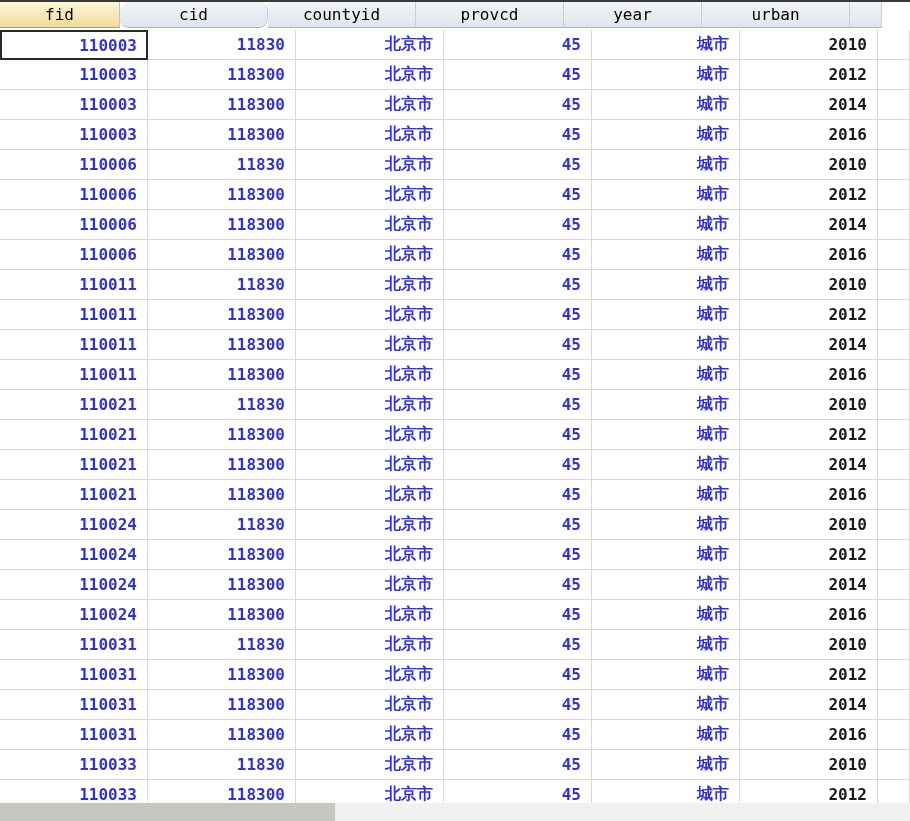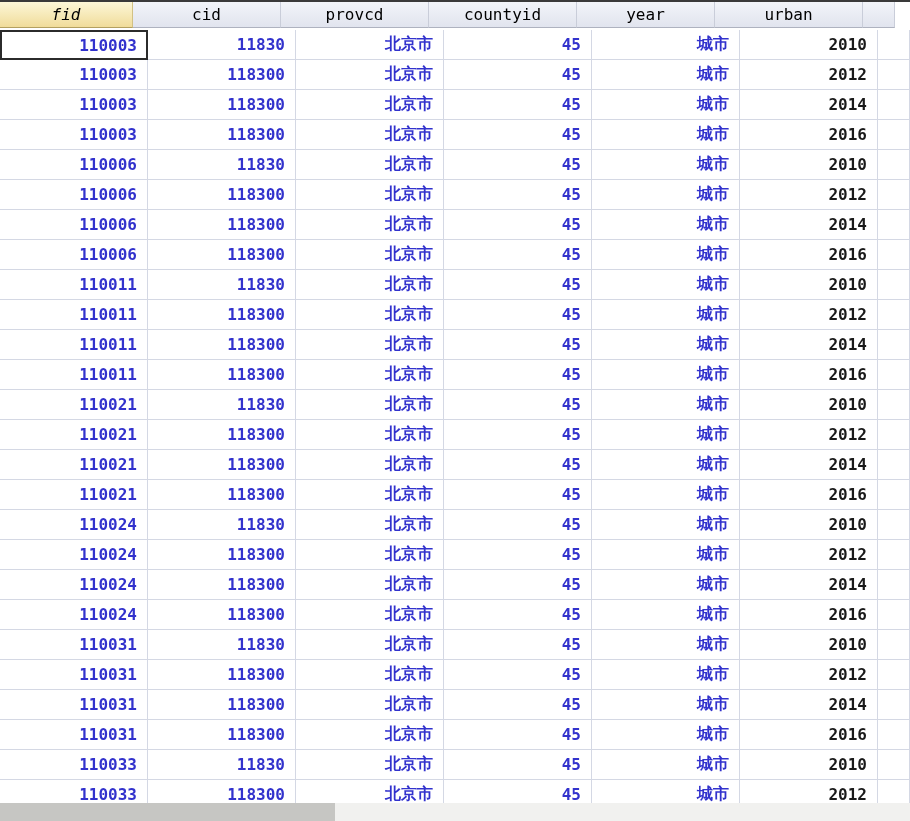--- a/index.html
+++ b/index.html
@@ -48,24 +48,24 @@
   .hthumb{
     position:absolute;left:0;top:0;width:335px;height:18px;
     background:var(--scrollbar_thumb,#c6c6c3);
   }
 </style>
 </head>
 <body>
 
 <div class="editor">
   <div class="hrow">
-      <div class="hcell sel" style="width: 133px; font-style: italic;">fid</div>
-      <div class="hcell" style="width: 148px;">cid</div>
+      <div class="hcell sel" style="width: 120px;">fid</div>
+      <div class="hcell" style="width: 148px; border-radius: 9px;">cid</div>
+      <div class="hcell" style="width: 148px;">countyid</div>
       <div class="hcell" style="width: 148px;">provcd</div>
-      <div class="hcell" style="width: 148px;">countyid</div>
       <div class="hcell" style="width: 138px;">year</div>
       <div class="hcell" style="width: 148px;">urban</div>
       <div class="hcell" style="width: 32px;"></div>
     </div>
   <div class="gridbody">
       <div class="row">
         <div class="cell selected" style="width: 148px; color: rgb(50, 50, 205);">110003</div>
         <div class="cell" style="width: 148px; color: rgb(50, 50, 205);">11830</div>
         <div class="cell" style="width: 148px; color: rgb(50, 50, 205);">北京市</div>
         <div class="cell" style="width: 148px; color: rgb(50, 50, 205);">45</div>

